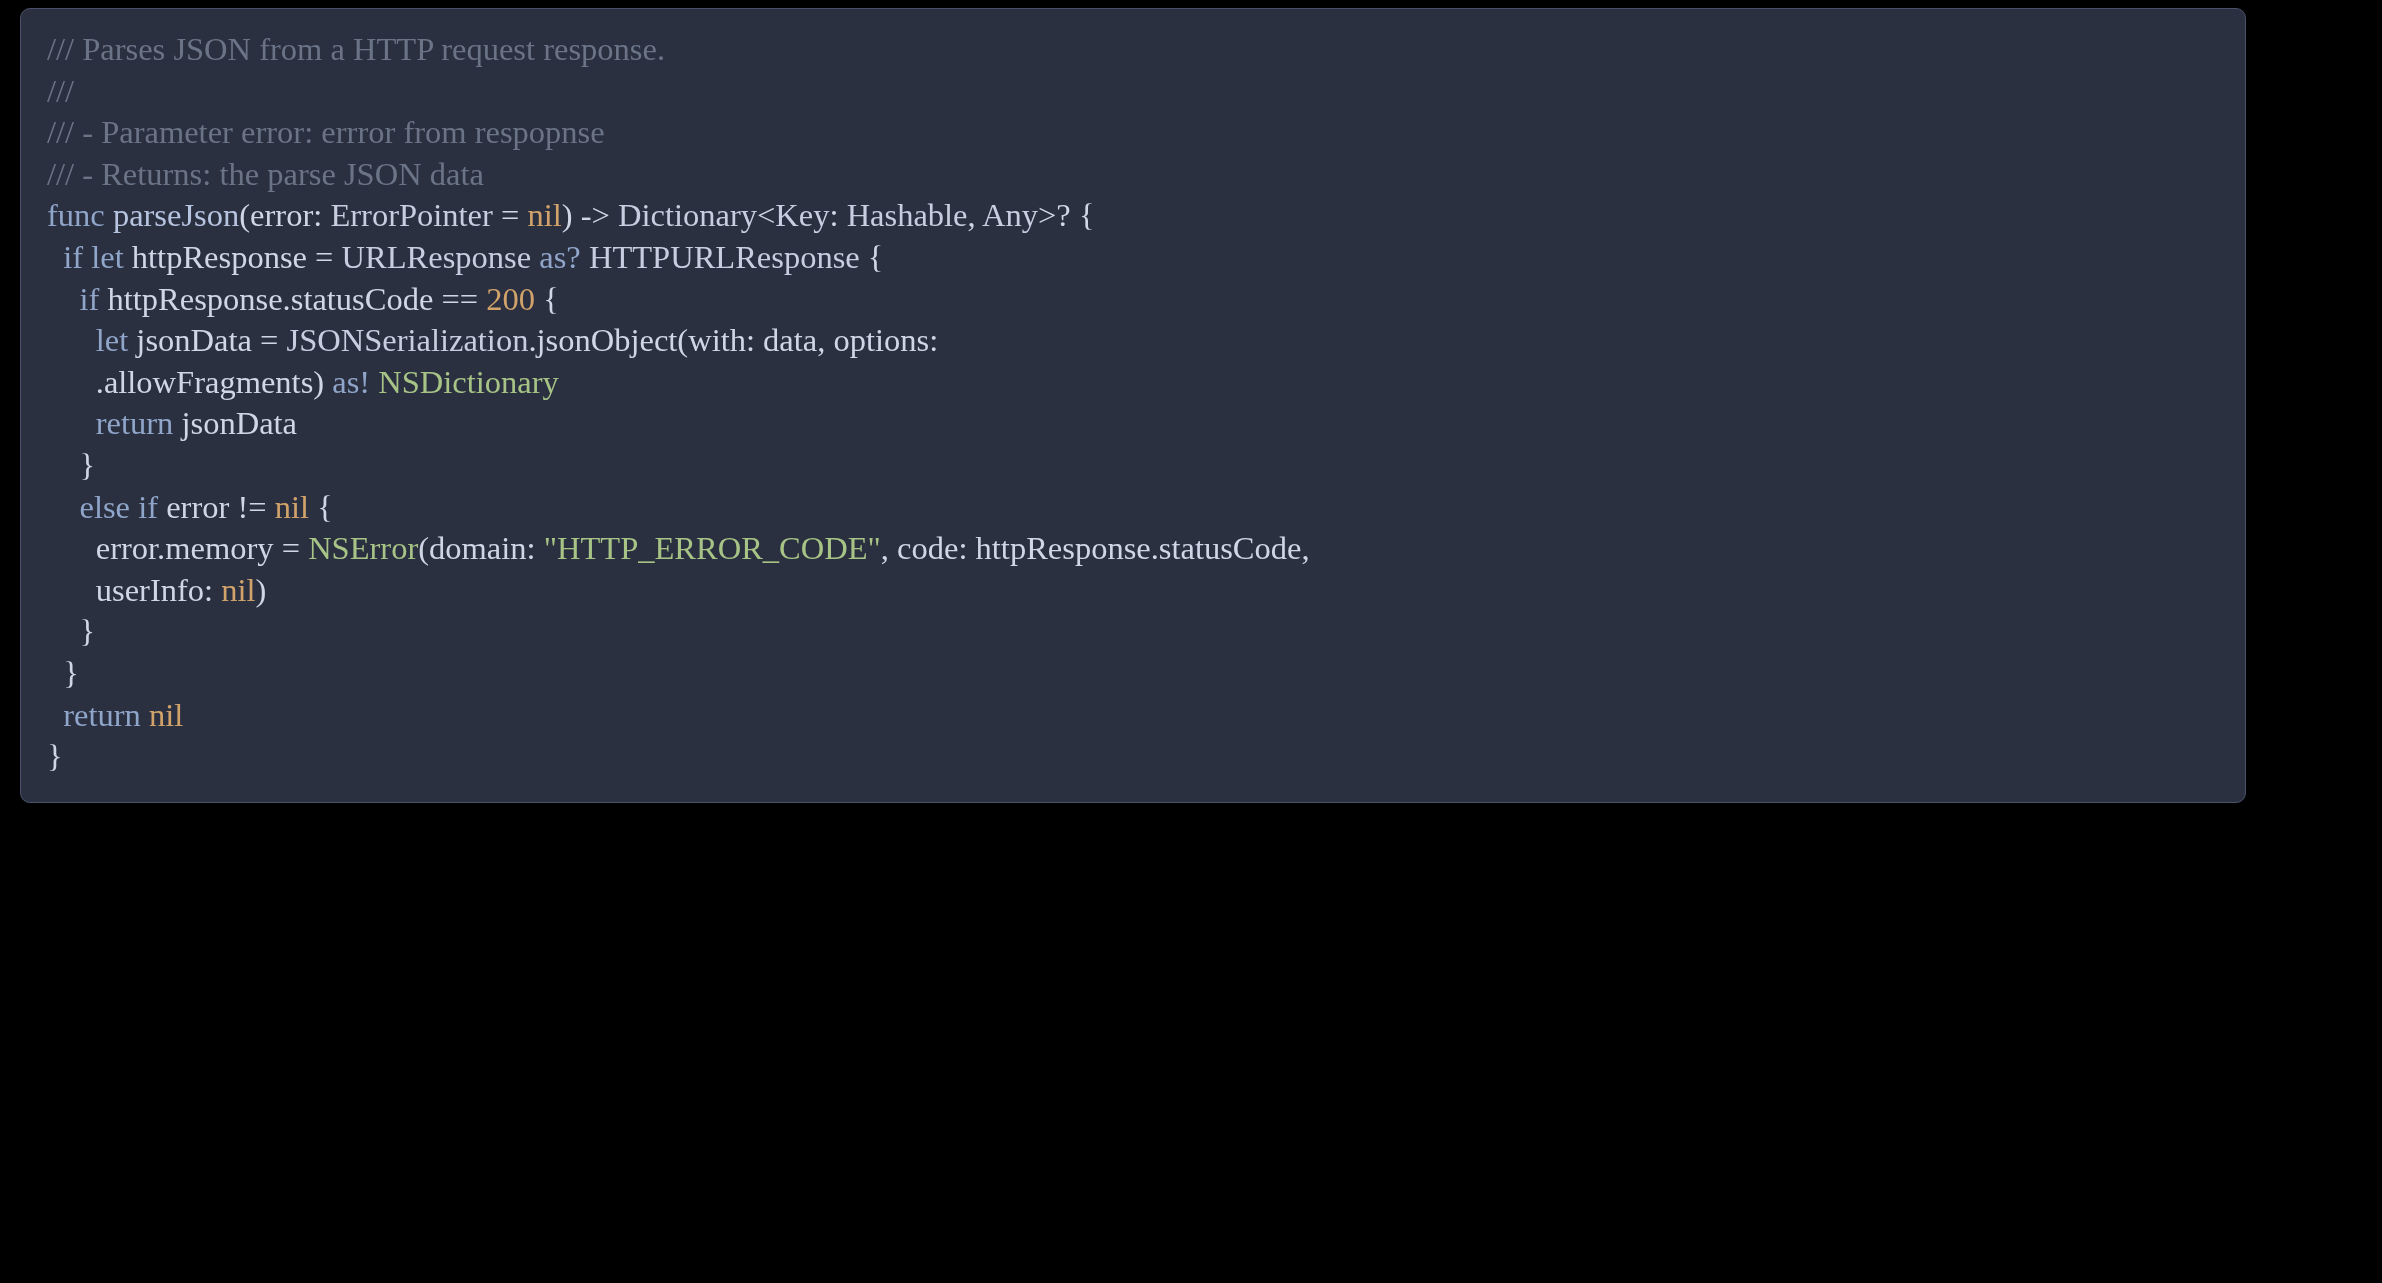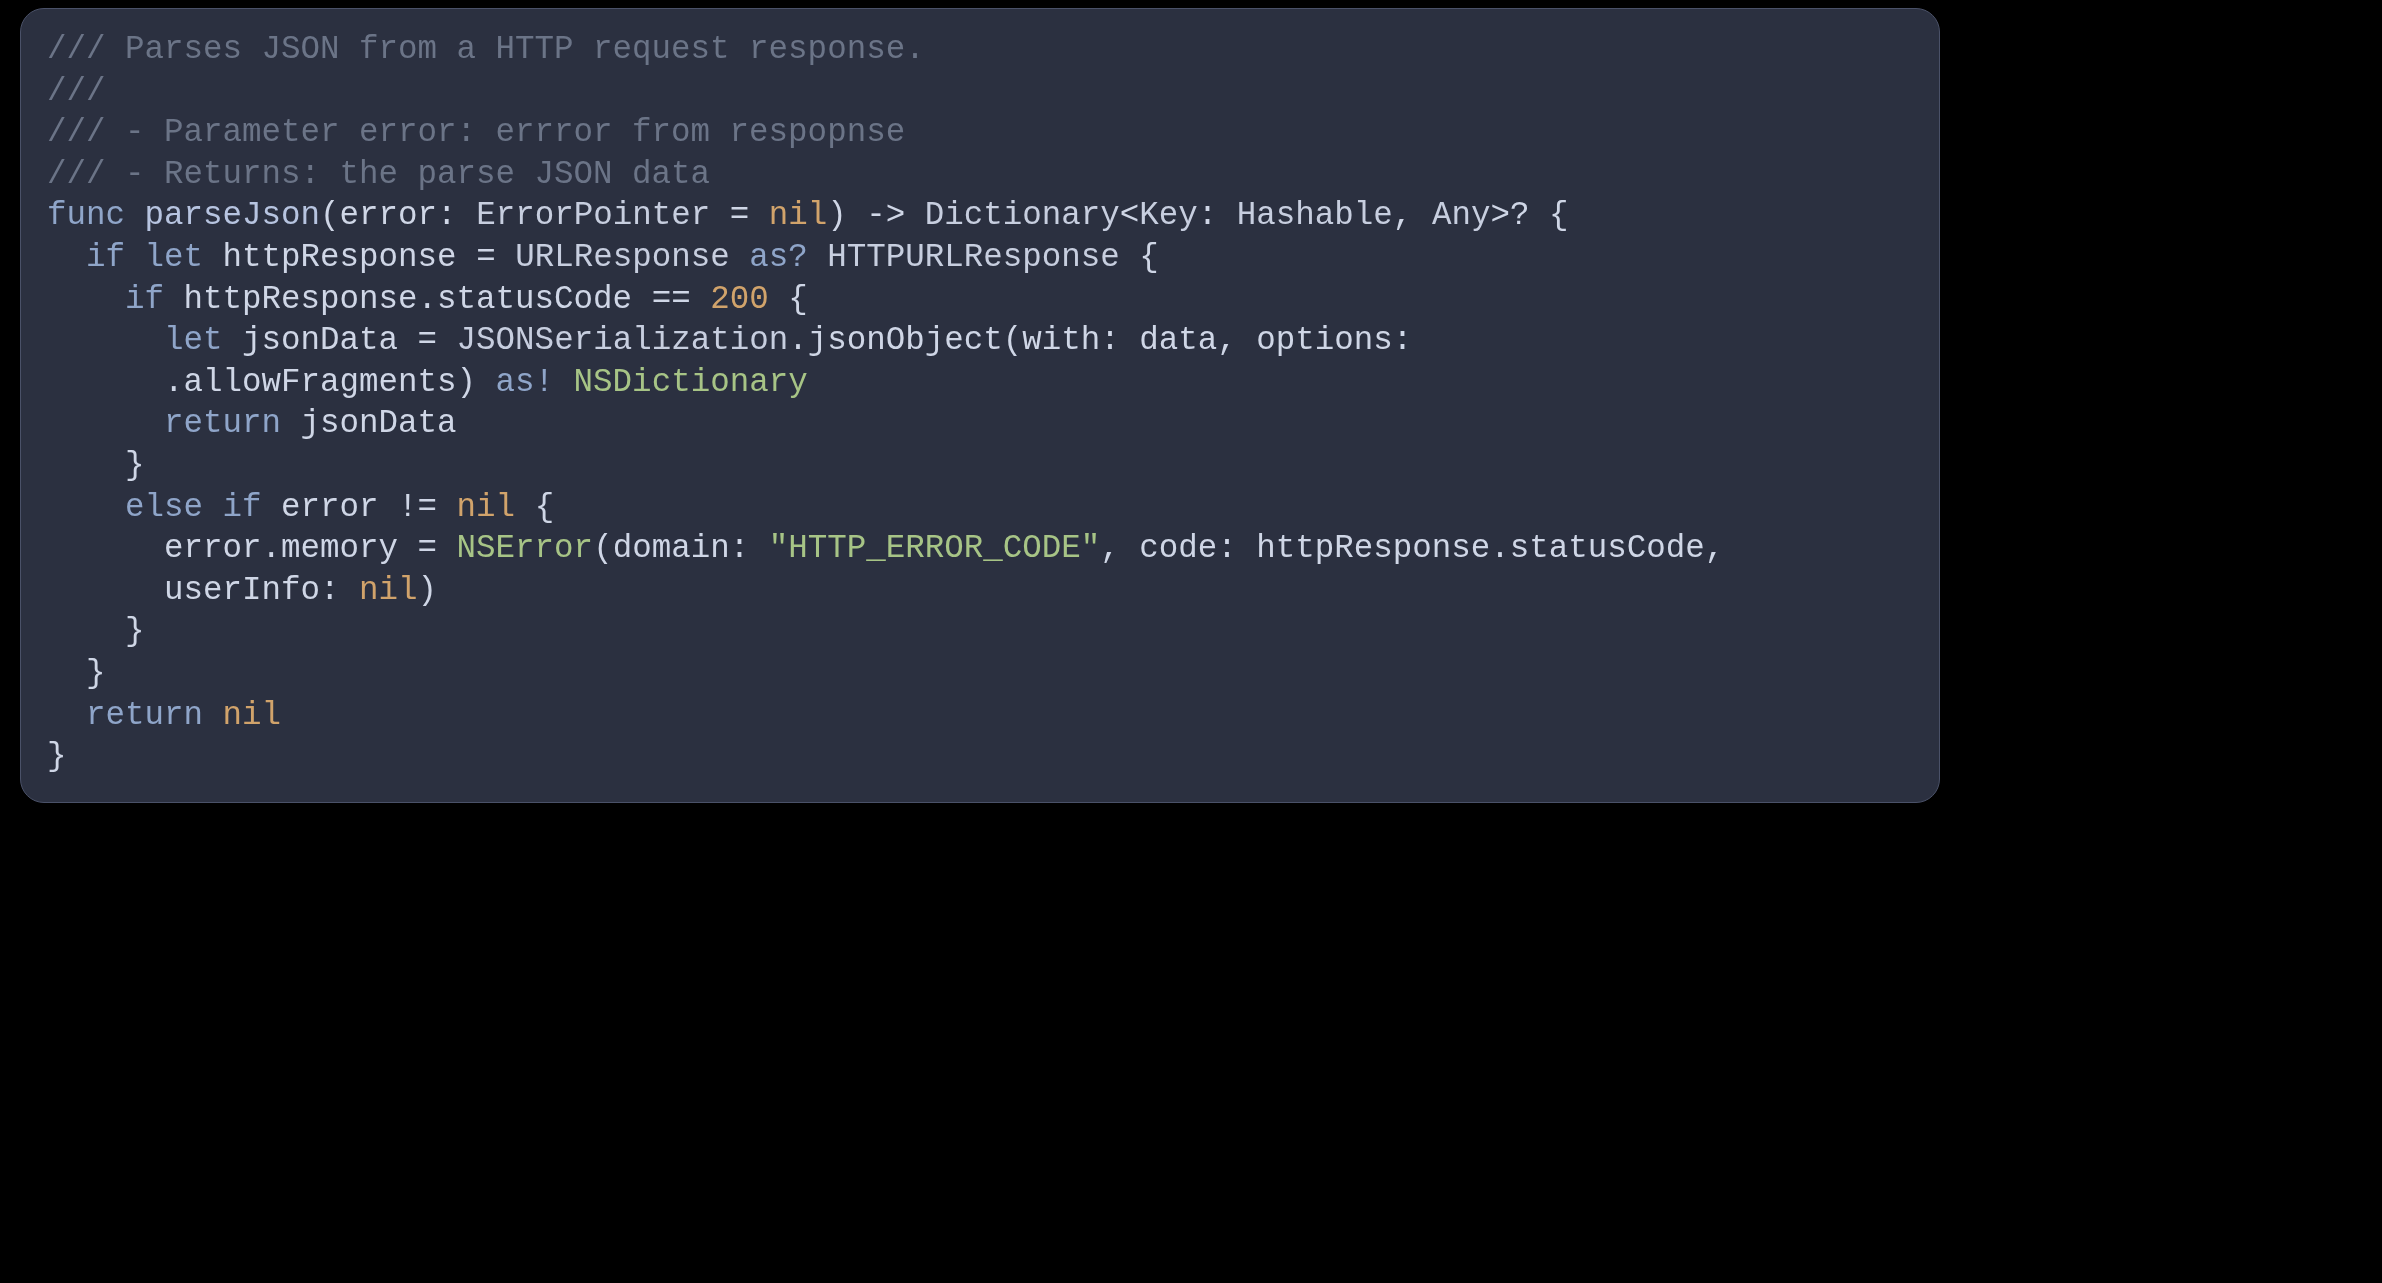--- a/index.html
+++ b/index.html
@@ -7,28 +7,28 @@
     padding: 0;
     background: #000;
     width: 2382px;
     height: 1283px;
     overflow: hidden;
   }
   .code-card {
     position: absolute;
     left: 20px;
     top: 8px;
-    width: 1920px;
+    width: 2226px;
     box-sizing: border-box;
     background: #2b3040;
     border: 1px solid #4a5168;
-    border-radius: 24px;
+    border-radius: 10px;
     padding: 20px 26px 24px 26px;
     box-shadow: 0 16px 40px rgba(0,0,0,0.6);
-    font-family: Liberation Mono, monospace;
+    font-family: Liberation Serif, serif;
     font-size: 32.5px;
     line-height: 1.28;
     color: #cfd6e6;
     white-space: pre;
     overflow: hidden;
   }
   .cm { color: #6b7487; }      
   .kw { color: #8fa5c9; }      
   .fn { color: #b7c4e0; }      
   .id { color: #cfd6e6; }      

